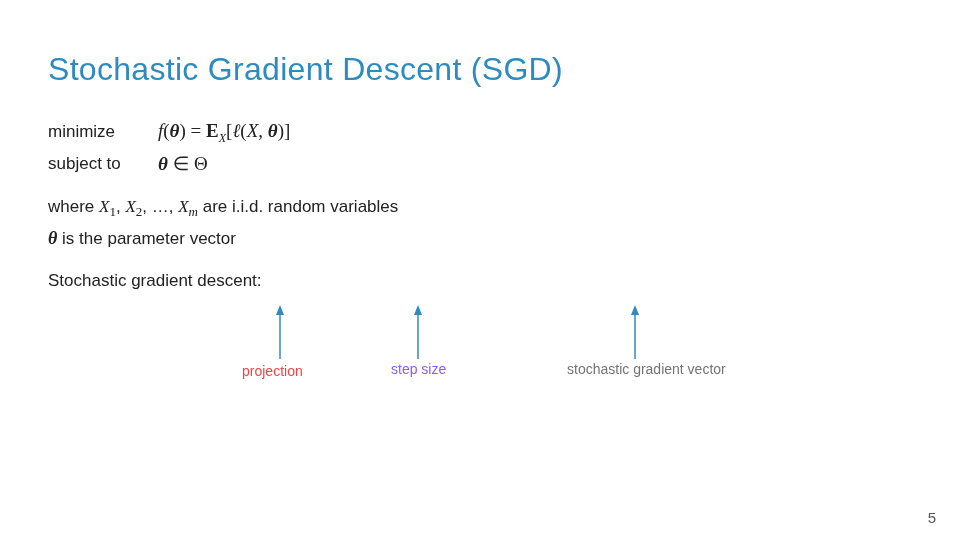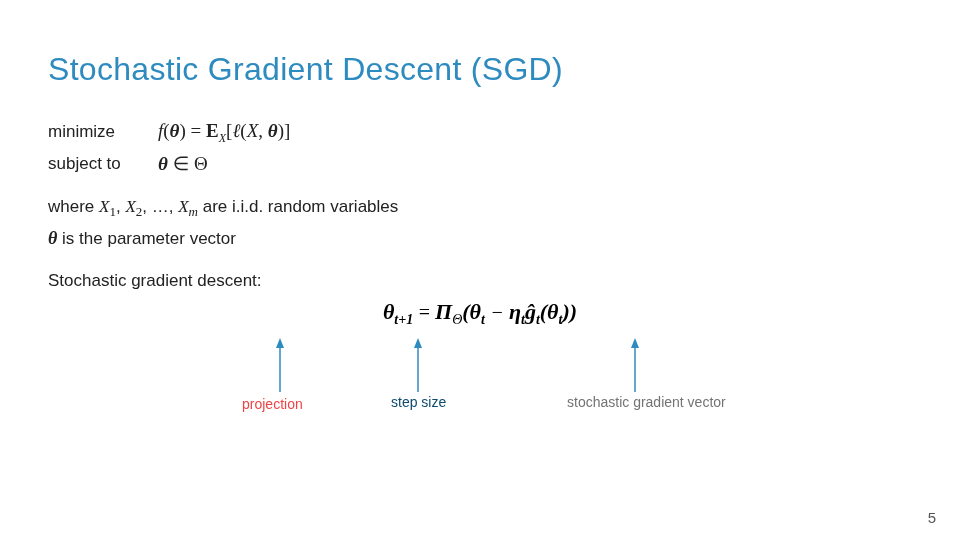--- a/index.html
+++ b/index.html
@@ -113,42 +113,35 @@
         <b style="font-family:'Times New Roman',serif; font-size:18px;"><i>θ</i></b> is the parameter vector
       </div>
     </div>
 
     <div class="sgd-label">Stochastic gradient descent:</div>
 
   </div>
 
   <div class="formula-area">
 
-    <div style="font-family:'Times New Roman',serif; font-size:22px; font-weight:bold; font-style:italic; margin-bottom:4px;">
-      <b><i>θ</i></b><sub style="font-size:14px;"><i>t</i>+1</sub>
-      <span style="font-weight:normal; font-style:normal; font-size:20px;"> = </span>
-      Π<sub style="font-size:14px; font-weight:normal;">Θ</sub>(<b><i>θ</i></b><sub style="font-size:14px;"><i>t</i></sub>
-      <span style="font-weight:normal; font-size:20px;"> − </span>
-      <i>η</i><sub style="font-size:14px;"><i>t</i></sub><i>ĝ</i><sub style="font-size:14px;"><i>t</i></sub>(<b><i>θ</i></b><sub style="font-size:14px;"><i>t</i></sub>))
-    </div>
 
     <div style="position:relative; width:560px; height:70px;">
 
       <svg style="position:absolute; left:0; top:0; width:560px; height:70px;">
 
         <line x1="80" y1="60" x2="80" y2="14" stroke="#2e8bc0" stroke-width="1.5"></line>
         <polygon points="80,6 76,16 84,16" fill="#2e8bc0"></polygon>
 
         <line x1="218" y1="60" x2="218" y2="14" stroke="#2e8bc0" stroke-width="1.5"></line>
         <polygon points="218,6 214,16 222,16" fill="#2e8bc0"></polygon>
 
         <line x1="435" y1="60" x2="435" y2="14" stroke="#2e8bc0" stroke-width="1.5"></line>
         <polygon points="435,6 431,16 439,16" fill="#2e8bc0"></polygon>
       </svg>
 
       <span style="position:absolute; left:42px; top:64px; font-size:14px; color:#ef4444;">projection</span>
-      <span style="position:absolute; left:191px; top:62px; font-size:14px; color:#0c4a6e;">step size</span>
+      <span style="position:absolute; left:191px; top:62px; font-size:14px; color:#8b5cf6;">step size</span>
       <span style="position:absolute; left:367px; top:62px; font-size:14px; color:#737373;">stochastic gradient vector</span>
     </div>
   </div>
 
   <div class="page-number">5</div>
 </div>
 
 </body></html>

